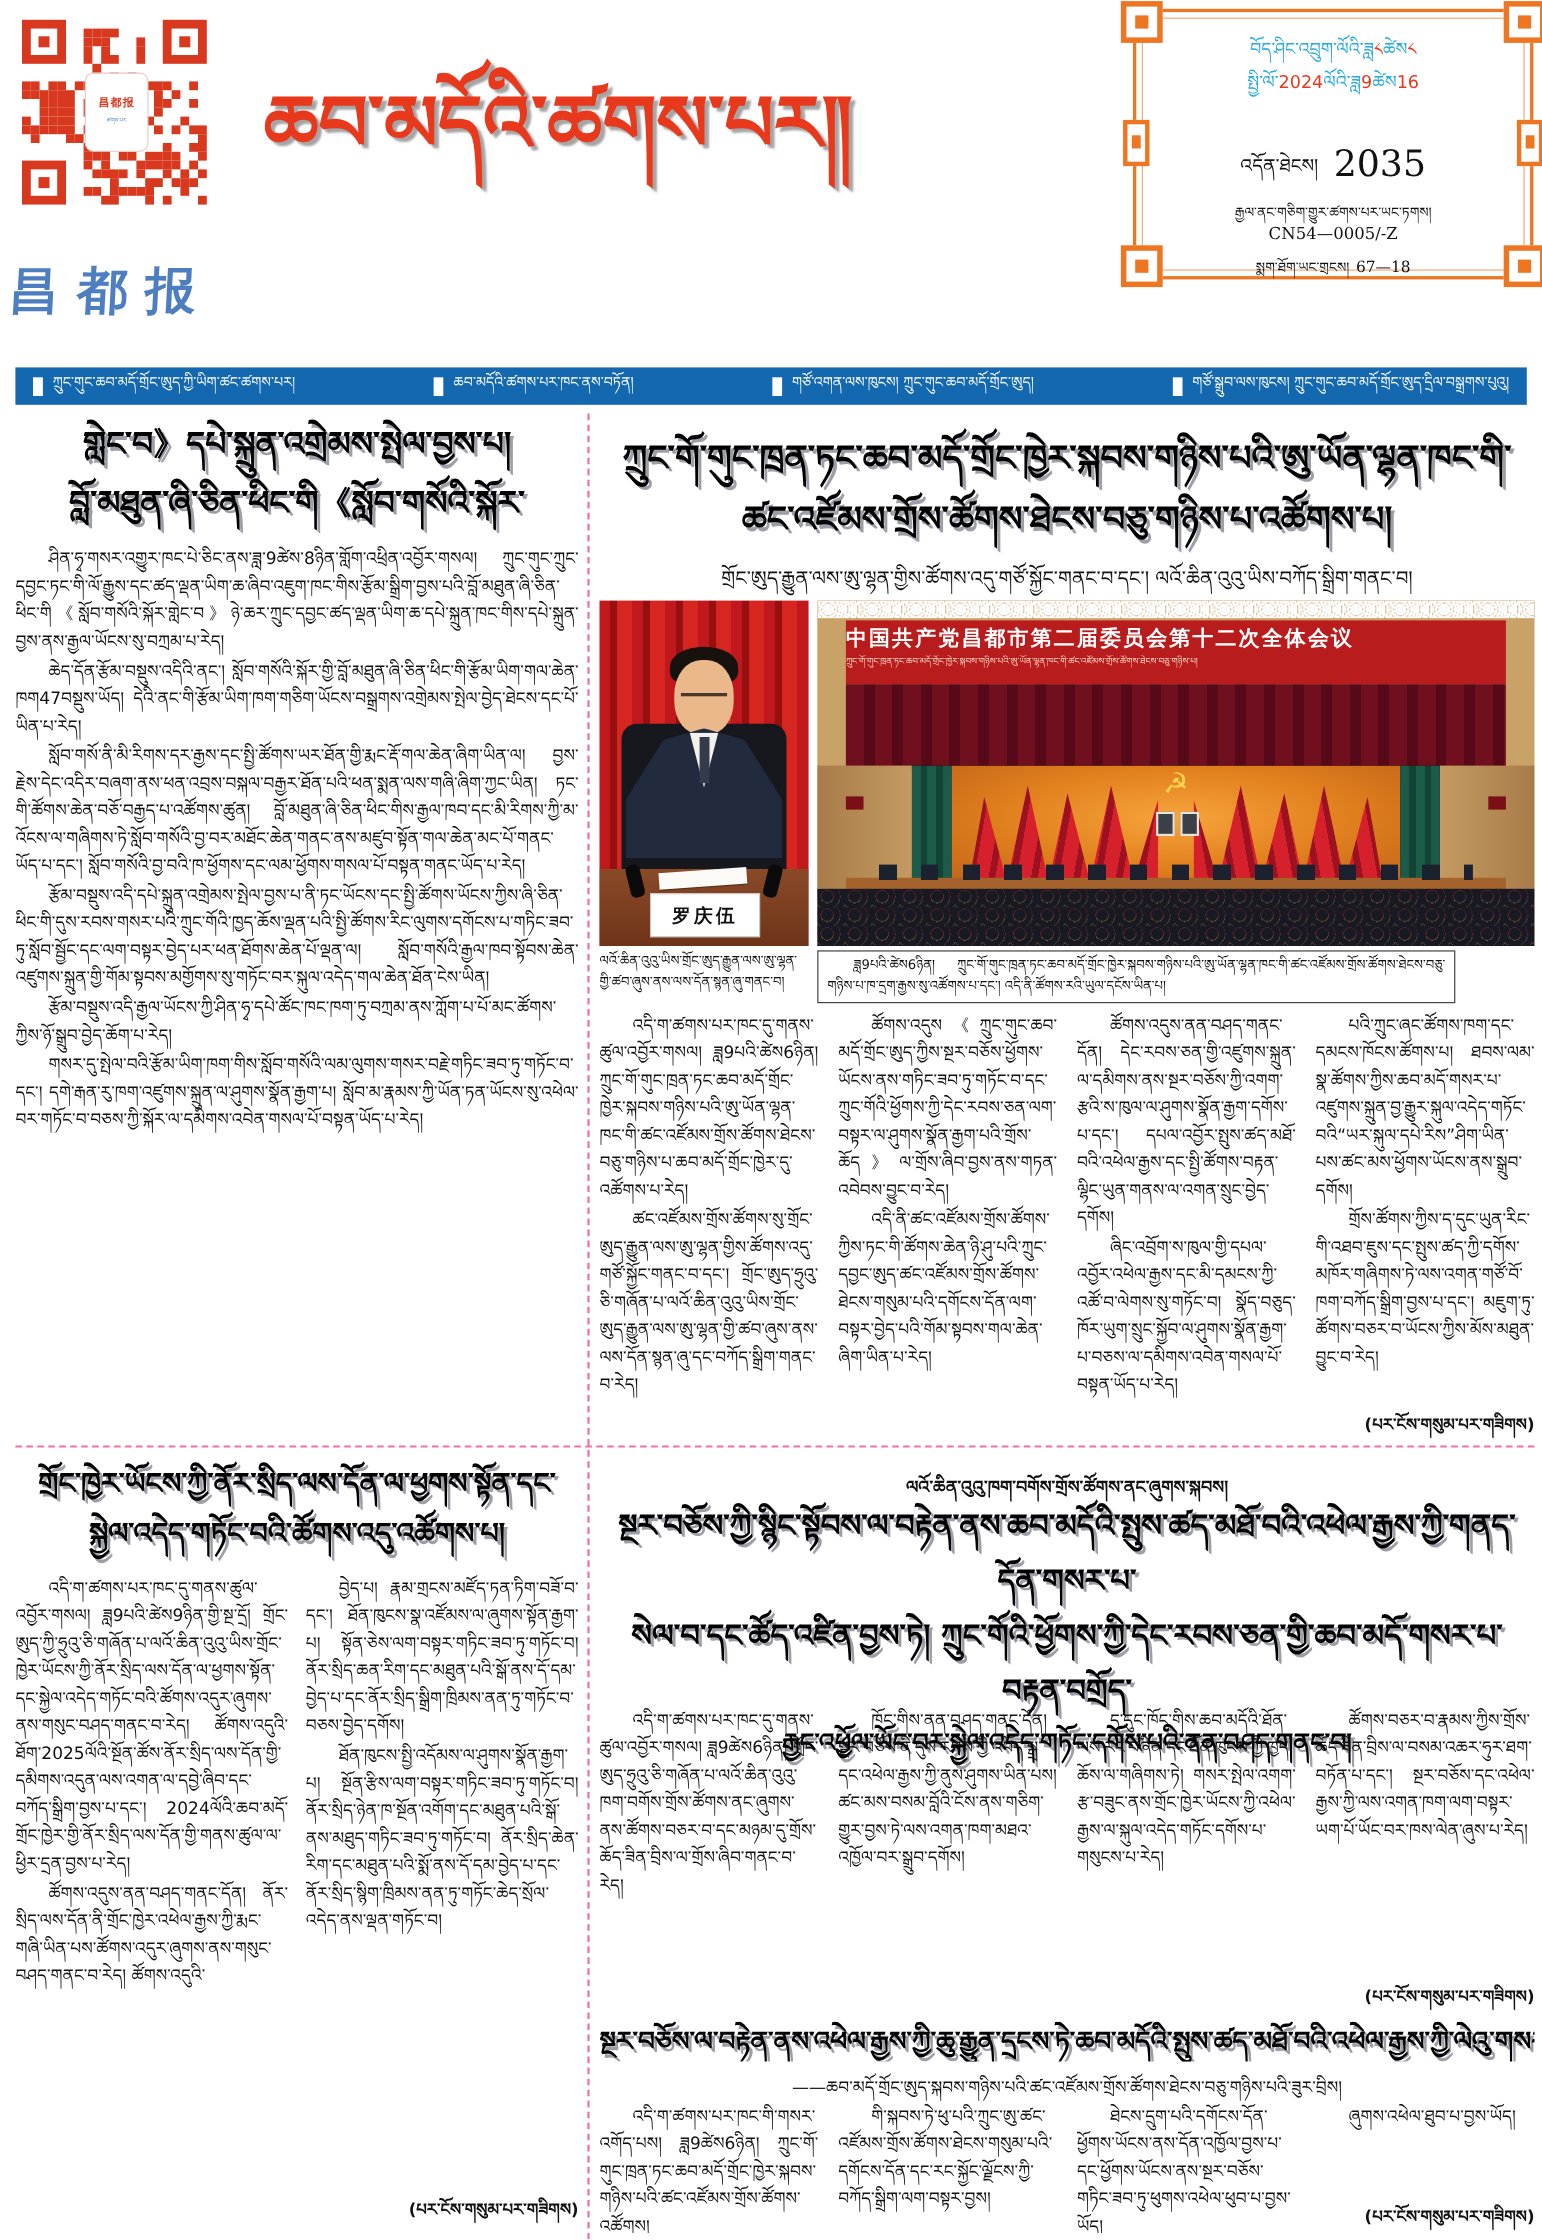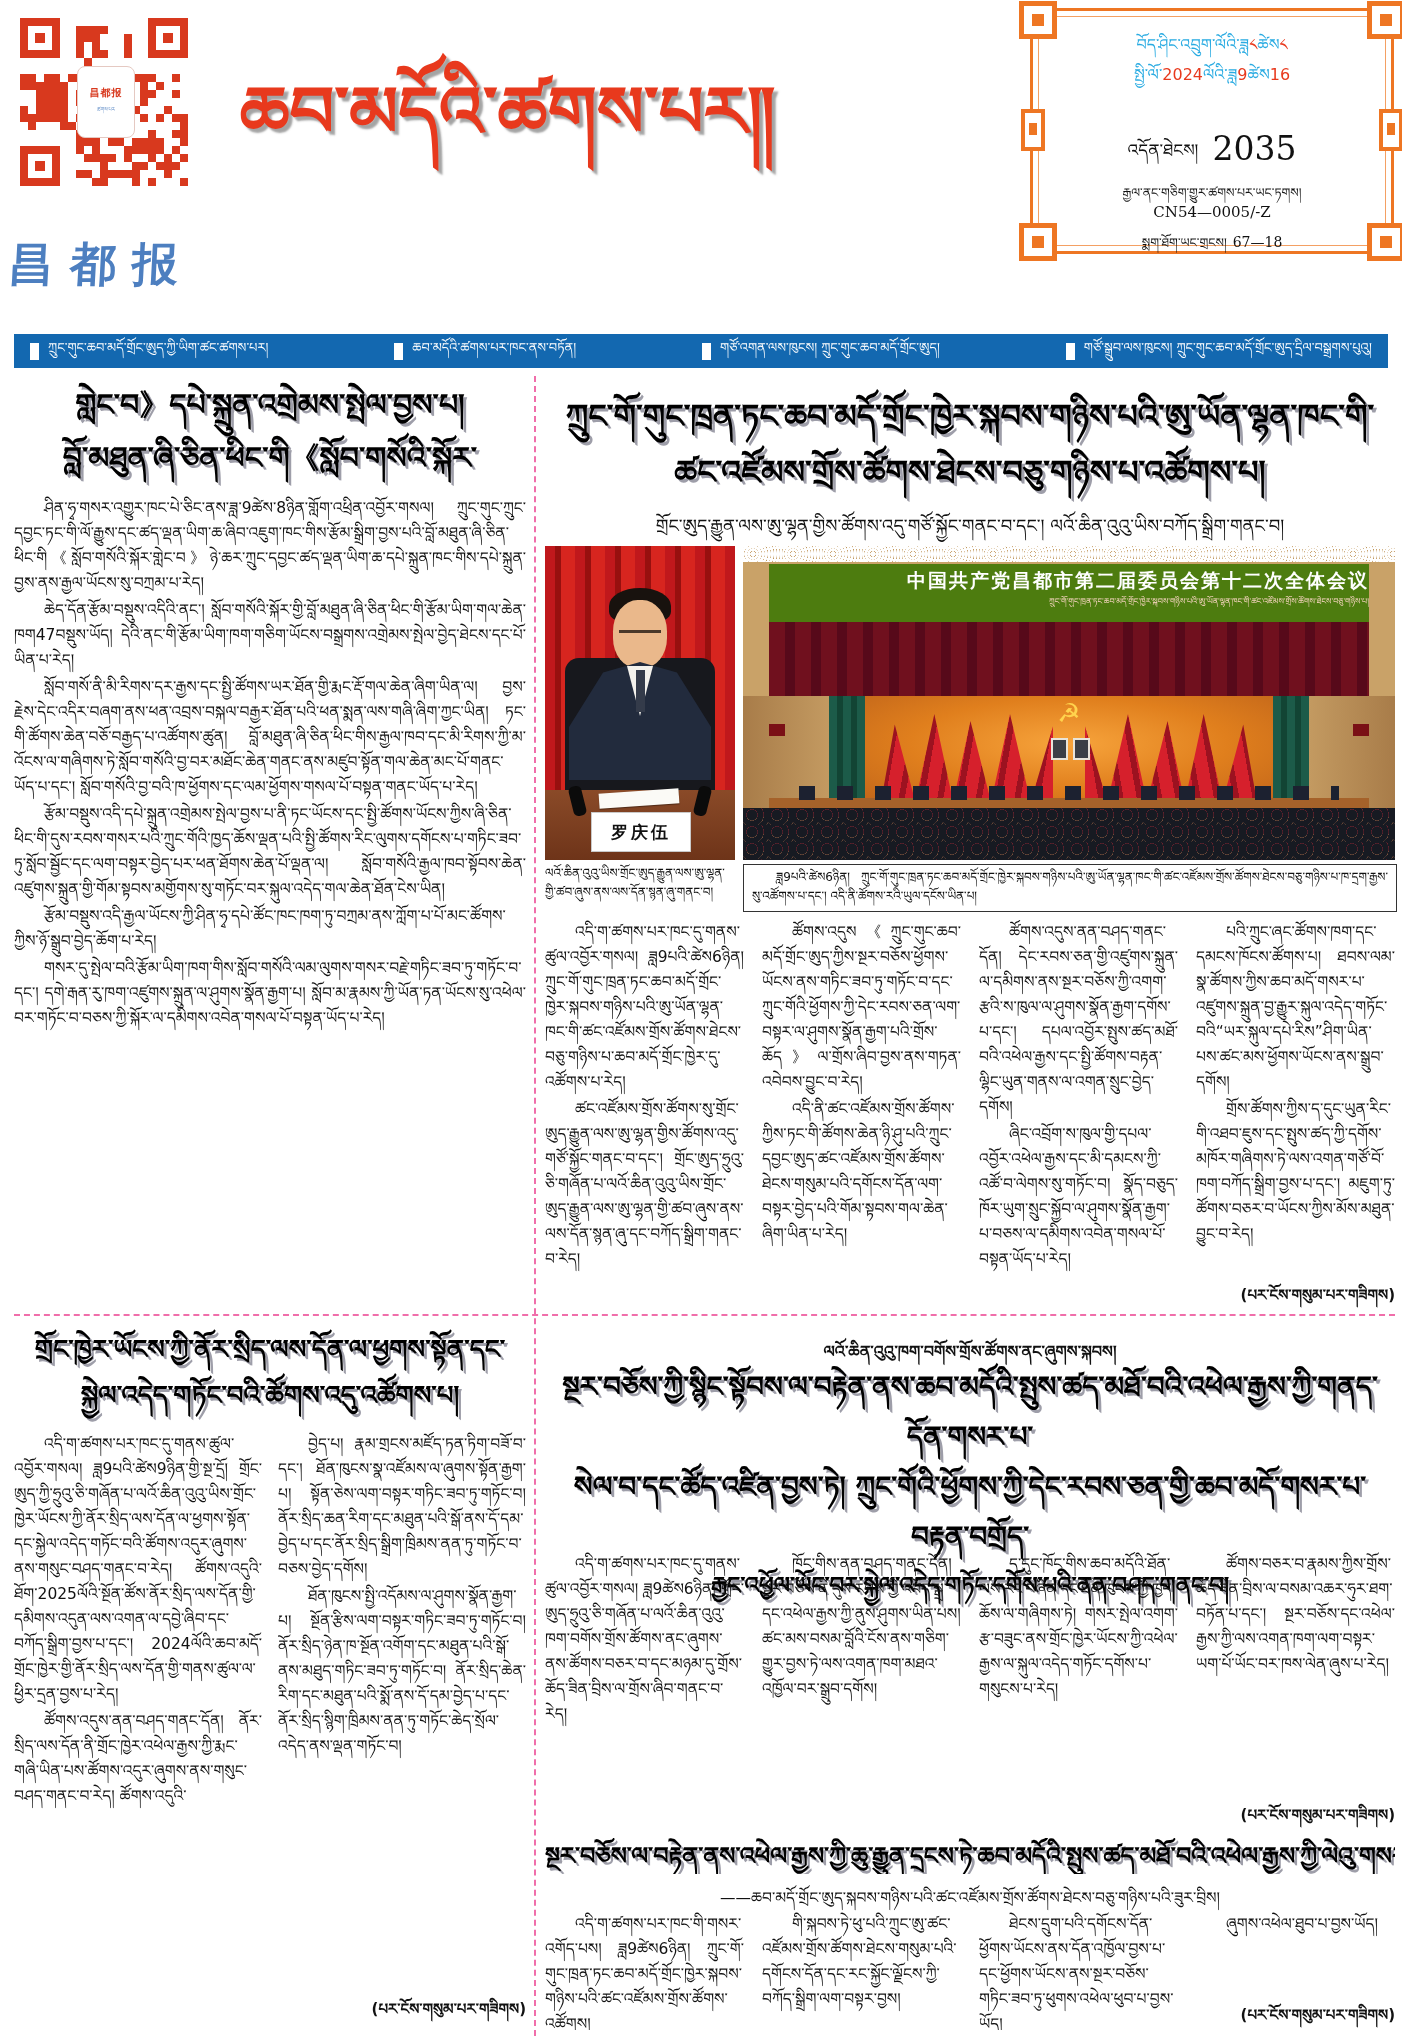--- a/index.html
+++ b/index.html
@@ -84,21 +84,21 @@
   .pl .desk{position:absolute;left:0;bottom:0;width:100%;height:70px;background:linear-gradient(#8a4a28,#6e3419);}
   .pl .paper{position:absolute;left:54px;bottom:54px;width:80px;height:15px;background:#fbfaf6;transform:rotate(-4deg);box-shadow:0 1px 1px rgba(0,0,0,.4);}
   .pl .mic{position:absolute;width:13px;height:30px;background:#0b0b0b;border-radius:5px;}
   .pl .m1{left:26px;bottom:44px;transform:rotate(-14deg);} .pl .m2{right:26px;bottom:44px;transform:rotate(14deg);}
   .pl .plate{position:absolute;left:46px;bottom:8px;width:98px;height:38px;background:#fff;border:1px solid #c9c9c9;
              display:flex;align-items:center;justify-content:center;font-size:17px;font-weight:bold;color:#101010;
              font-family:"DejaVu Serif",serif;letter-spacing:3px;}
   .pr{left:743px;top:546px;width:652px;height:314px;background:#c9a268;}
   .pr .ceil{position:absolute;left:0;top:0;width:100%;height:16px;
             background:repeating-radial-gradient(circle at 10px 8px,#fff 0 2.5px,rgba(0,0,0,0) 3px) 0 0/40px 16px,#bf9457;}
-  .pr .banner{position:absolute;left:26px;top:18px;right:26px;height:58px;background:#4d7c0f;text-align:right;color:#fff;overflow:hidden;}
+  .pr .banner{position:absolute;left:26px;top:18px;right:26px;height:58px;background:#b91c1c;text-align:left;color:#fff;overflow:hidden;}
   .pr .banner .cn{font-size:19px;font-weight:bold;letter-spacing:2px;line-height:32px;white-space:nowrap;}
   .pr .banner .tb{font-size:8px;color:#ffd9c9;line-height:11px;white-space:nowrap;overflow:hidden;}
   .pr .curtain{position:absolute;left:26px;top:76px;right:26px;height:78px;
                background:repeating-linear-gradient(90deg,#70101e 0 16px,#57091a 16px 26px);}
   .pr .wall{position:absolute;top:150px;width:86px;height:112px;background:linear-gradient(90deg,#a87c49,#c39a61);}
   .pr .wl{left:0;} .pr .wr{right:0;transform:scaleX(-1);}
   .pr .screen{position:absolute;left:26px;top:28px;width:16px;height:12px;background:#7a1016;}
   .pr .stage{position:absolute;left:86px;top:150px;width:480px;height:106px;background:#1d0b08;overflow:hidden;}
   .pr .grn{position:absolute;top:0;width:36px;height:100%;background:repeating-linear-gradient(90deg,#1c5b49 0 8px,#124434 8px 14px);}
   .pr .gl{left:0;} .pr .gr{right:0;}
@@ -114,21 +114,21 @@
   .pr .p1{left:calc(50% - 18px);} .pr .p2{left:calc(50% + 4px);}
   .pr .rostrum{position:absolute;left:26px;right:26px;top:252px;height:28px;background:#a5622a;}
   .pr .rostrum::before{content:"";position:absolute;left:30px;right:30px;top:-12px;height:14px;
        background:repeating-linear-gradient(90deg,#1c2130 0 16px,rgba(0,0,0,0) 16px 38px);}
   .pr .aud{position:absolute;left:0;right:0;top:262px;bottom:0;
            background:repeating-radial-gradient(circle at 9px 7px,#171a22 0 5px,rgba(0,0,0,0) 6px) 0 0/25px 17px,
                       repeating-linear-gradient(#7c2430 0 9px,#8a5a40 9px 17px);}
   
   .cap{position:absolute;top:864px;font-size:12px;line-height:19px;overflow:hidden;text-align:justify;}
   .capl{left:545px;width:190px;height:48px;}
-  .capr{left:743px;width:654px;height:48px;border:1px solid #333;box-sizing:border-box;padding:3px 8px;text-indent:24px;}
+  .capr{left:743px;width:580px;height:48px;border:1px solid #333;box-sizing:border-box;padding:3px 8px;text-indent:24px;}
 </style>
 </head>
 <body>
 
 <div class="page">
 
   <div class="qr" id="qr">
     <div class="find" style="left:0;top:0"></div>
     <div class="find" style="right:0;top:0"></div>
     <div class="find" style="left:0;bottom:0"></div>

